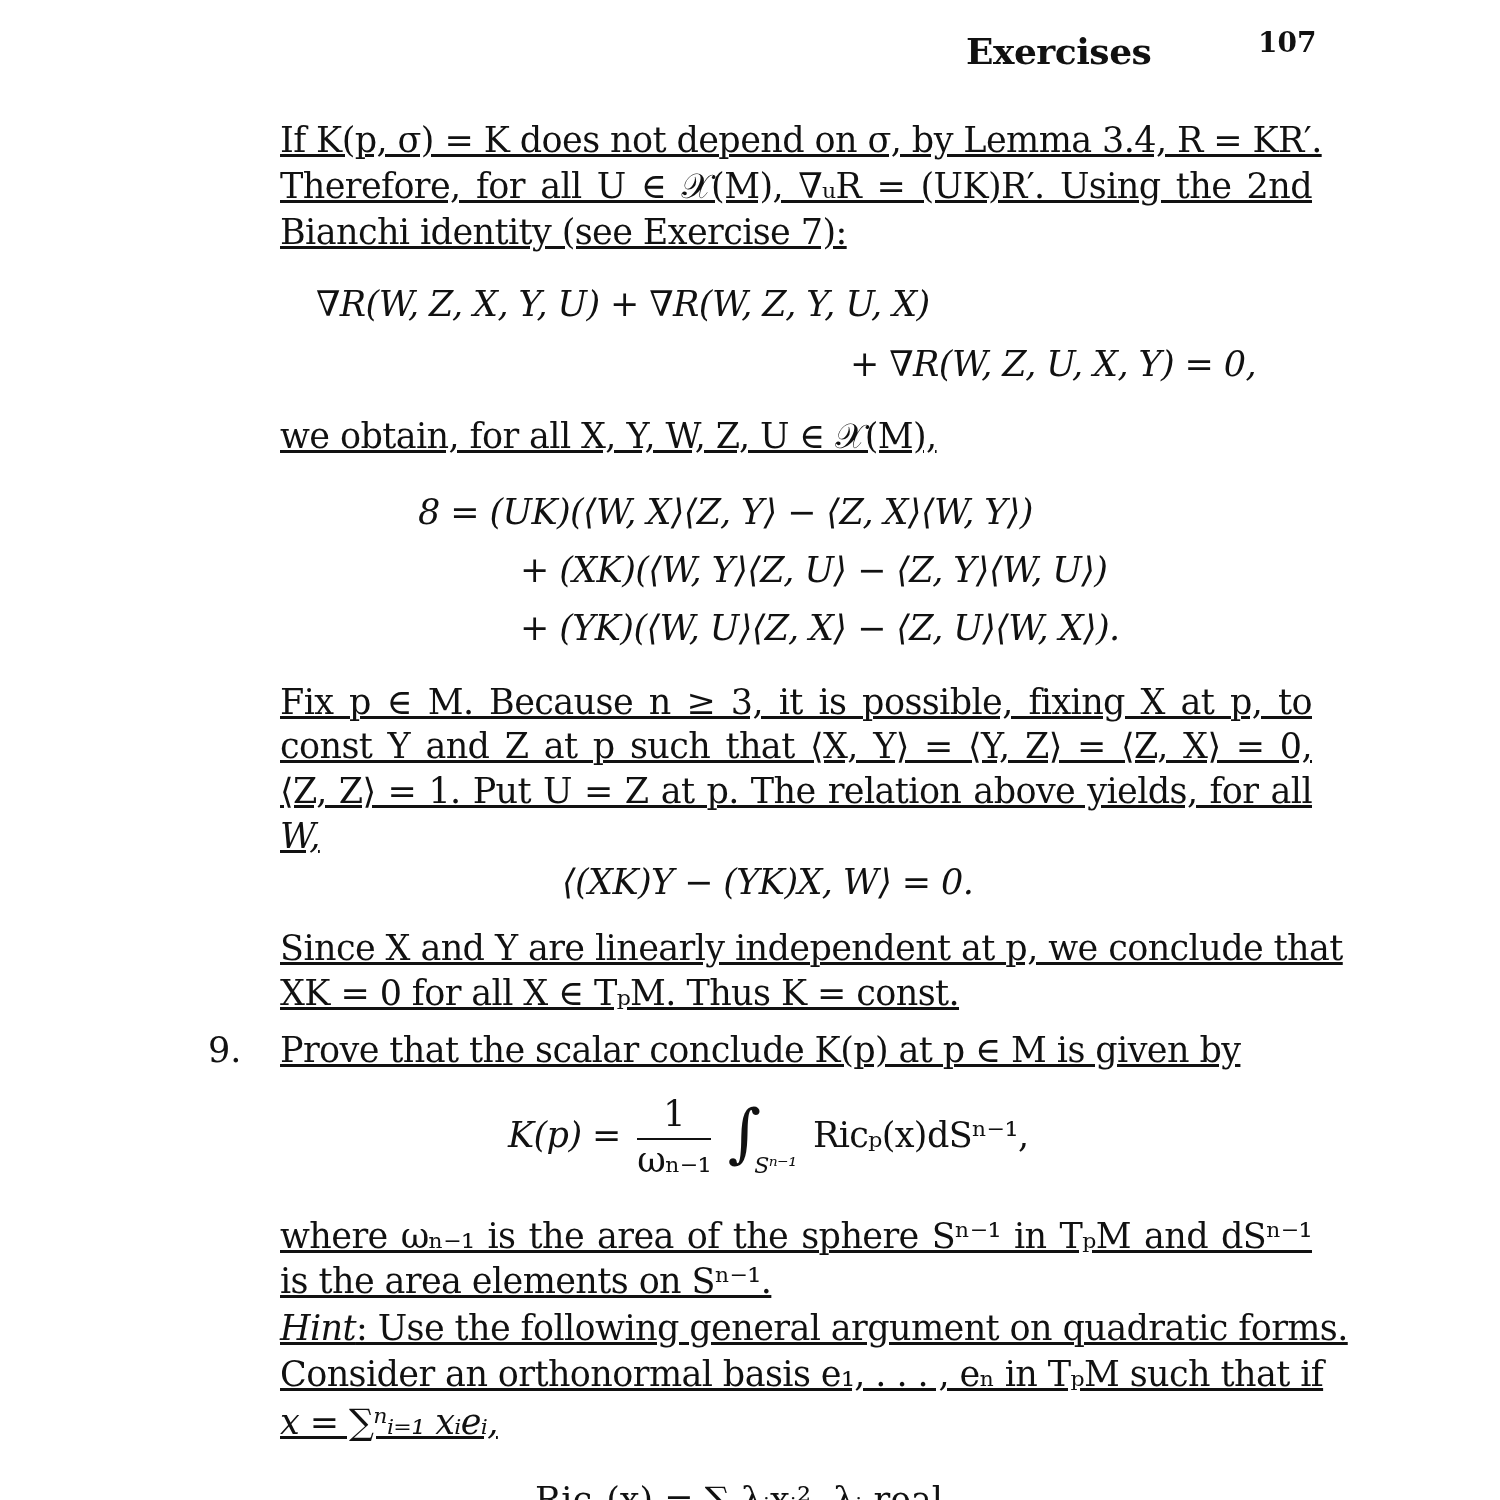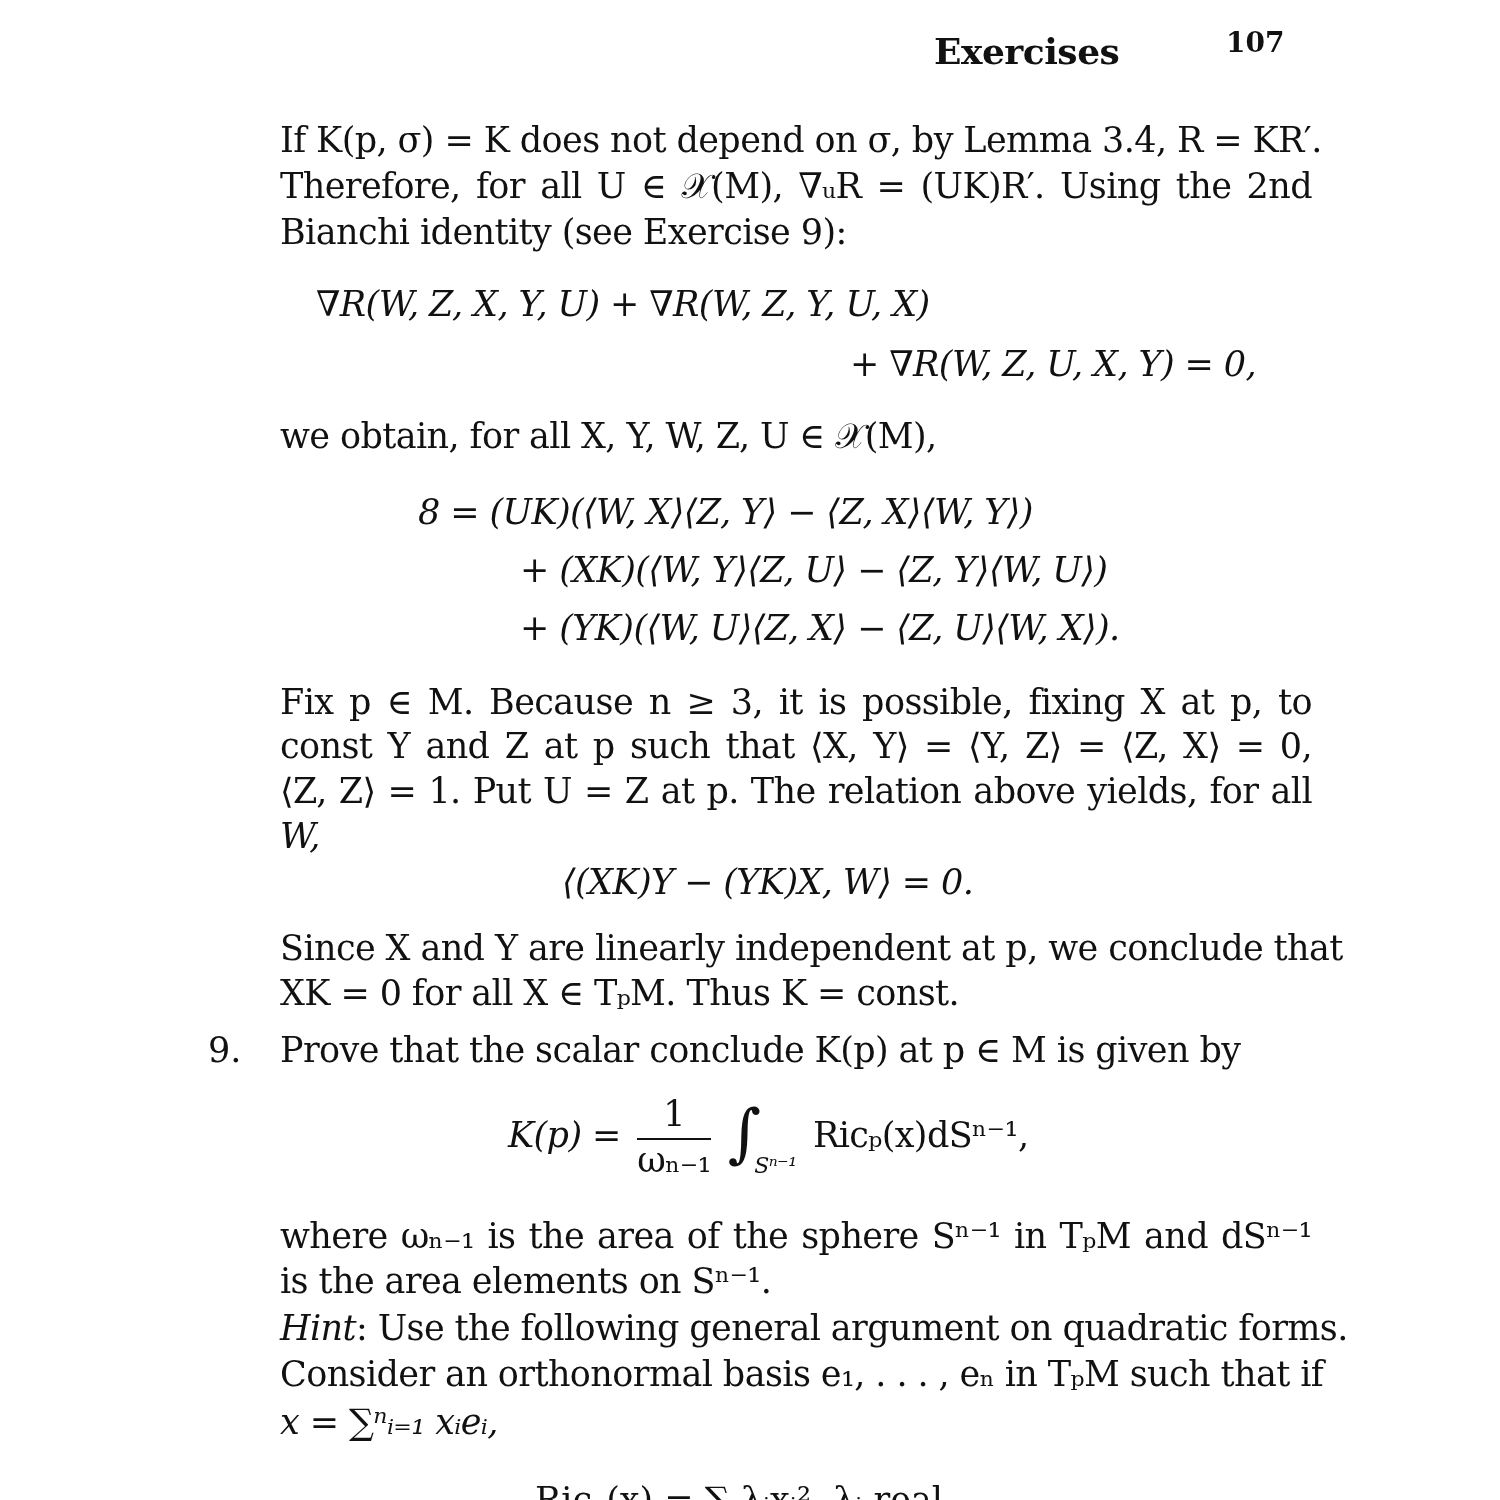--- a/index.html
+++ b/index.html
@@ -5,47 +5,48 @@
   html, body { margin: 0; padding: 0; }
   body {
     width: 1500px; height: 1500px; overflow: hidden; position: relative;
     background: #ffffff; color: #111111;
     font-family: "DejaVu Serif", "Liberation Serif", serif;
   }
   .line {
     position: absolute; left: 280px; width: 1032px;
     font-size: 35px; line-height: 44px; white-space: nowrap;
     letter-spacing: -0.6px;
+    text-decoration: underline;
   }
   .just { text-align: justify; text-align-last: justify; }
   i, .m { font-style: italic; }
   .header {
     position: absolute; top: 26px; height: 56px; font-weight: bold;
-    font-family: "DejaVu Serif", serif; white-space: nowrap;
+    font-family: "DejaVu Serif", serif; white-space: nowrap; margin-left: 32px;
   }
   .hdr-title { left: 934px; font-size: 36px; letter-spacing: -0.5px; top: 30px; }
   .hdr-page { left: 1226px; font-size: 28px; }
   .eq { position: absolute; font-size: 35px; line-height: 44px; white-space: nowrap; letter-spacing: -0.6px; }
   .num { position: absolute; left: 208px; font-size: 35px; line-height: 44px; }
   sub, sup { font-size: 22px; }
   .frac { display: inline-block; vertical-align: middle; text-align: center; margin: 0 6px; }
   .frac .top { display: block; border-bottom: 2px solid #111; padding: 0 10px 4px; line-height: 40px; }
   .frac .bot { display: block; line-height: 40px; }
   .int { font-size: 64px; vertical-align: middle; font-style: normal; position: relative; top: -4px; }
   .clip-bottom { position: absolute; top: 1478px; left: 535px; font-size: 35px; line-height: 44px; white-space: nowrap; }
 </style>
 </head>
 <body>
 
 <div class="header hdr-title">Exercises</div>
 <div class="header hdr-page">107</div>
 
 <div class="line just" style="top:118px">If K(p, σ) = K does not depend on σ, by Lemma 3.4, R = KR′.</div>
 <div class="line just" style="top:164px">Therefore, for all U ∈ 𝒳(M), ∇ᵤR = (UK)R′. Using the 2nd</div>
-<div class="line" style="top:210px">Bianchi identity (see Exercise 9):</div>
+<div class="line" style="top:210px">Bianchi identity (see Exercise 7):</div>
 
 <div class="eq m" style="top:282px; left:316px">∇R(W, Z, X, Y, U) + ∇R(W, Z, Y, U, X)</div>
 <div class="eq m" style="top:342px; left:850px">+ ∇R(W, Z, U, X, Y) = 0,</div>
 
 <div class="line" style="top:414px">we obtain, for all X, Y, W, Z, U ∈ 𝒳(M),</div>
 
 <div class="eq m" style="top:490px; left:418px">8 = (UK)(⟨W, X⟩⟨Z, Y⟩ − ⟨Z, X⟩⟨W, Y⟩)</div>
 <div class="eq m" style="top:548px; left:520px">+ (XK)(⟨W, Y⟩⟨Z, U⟩ − ⟨Z, Y⟩⟨W, U⟩)</div>
 <div class="eq m" style="top:606px; left:520px">+ (YK)(⟨W, U⟩⟨Z, X⟩ − ⟨Z, U⟩⟨W, X⟩).</div>
 

